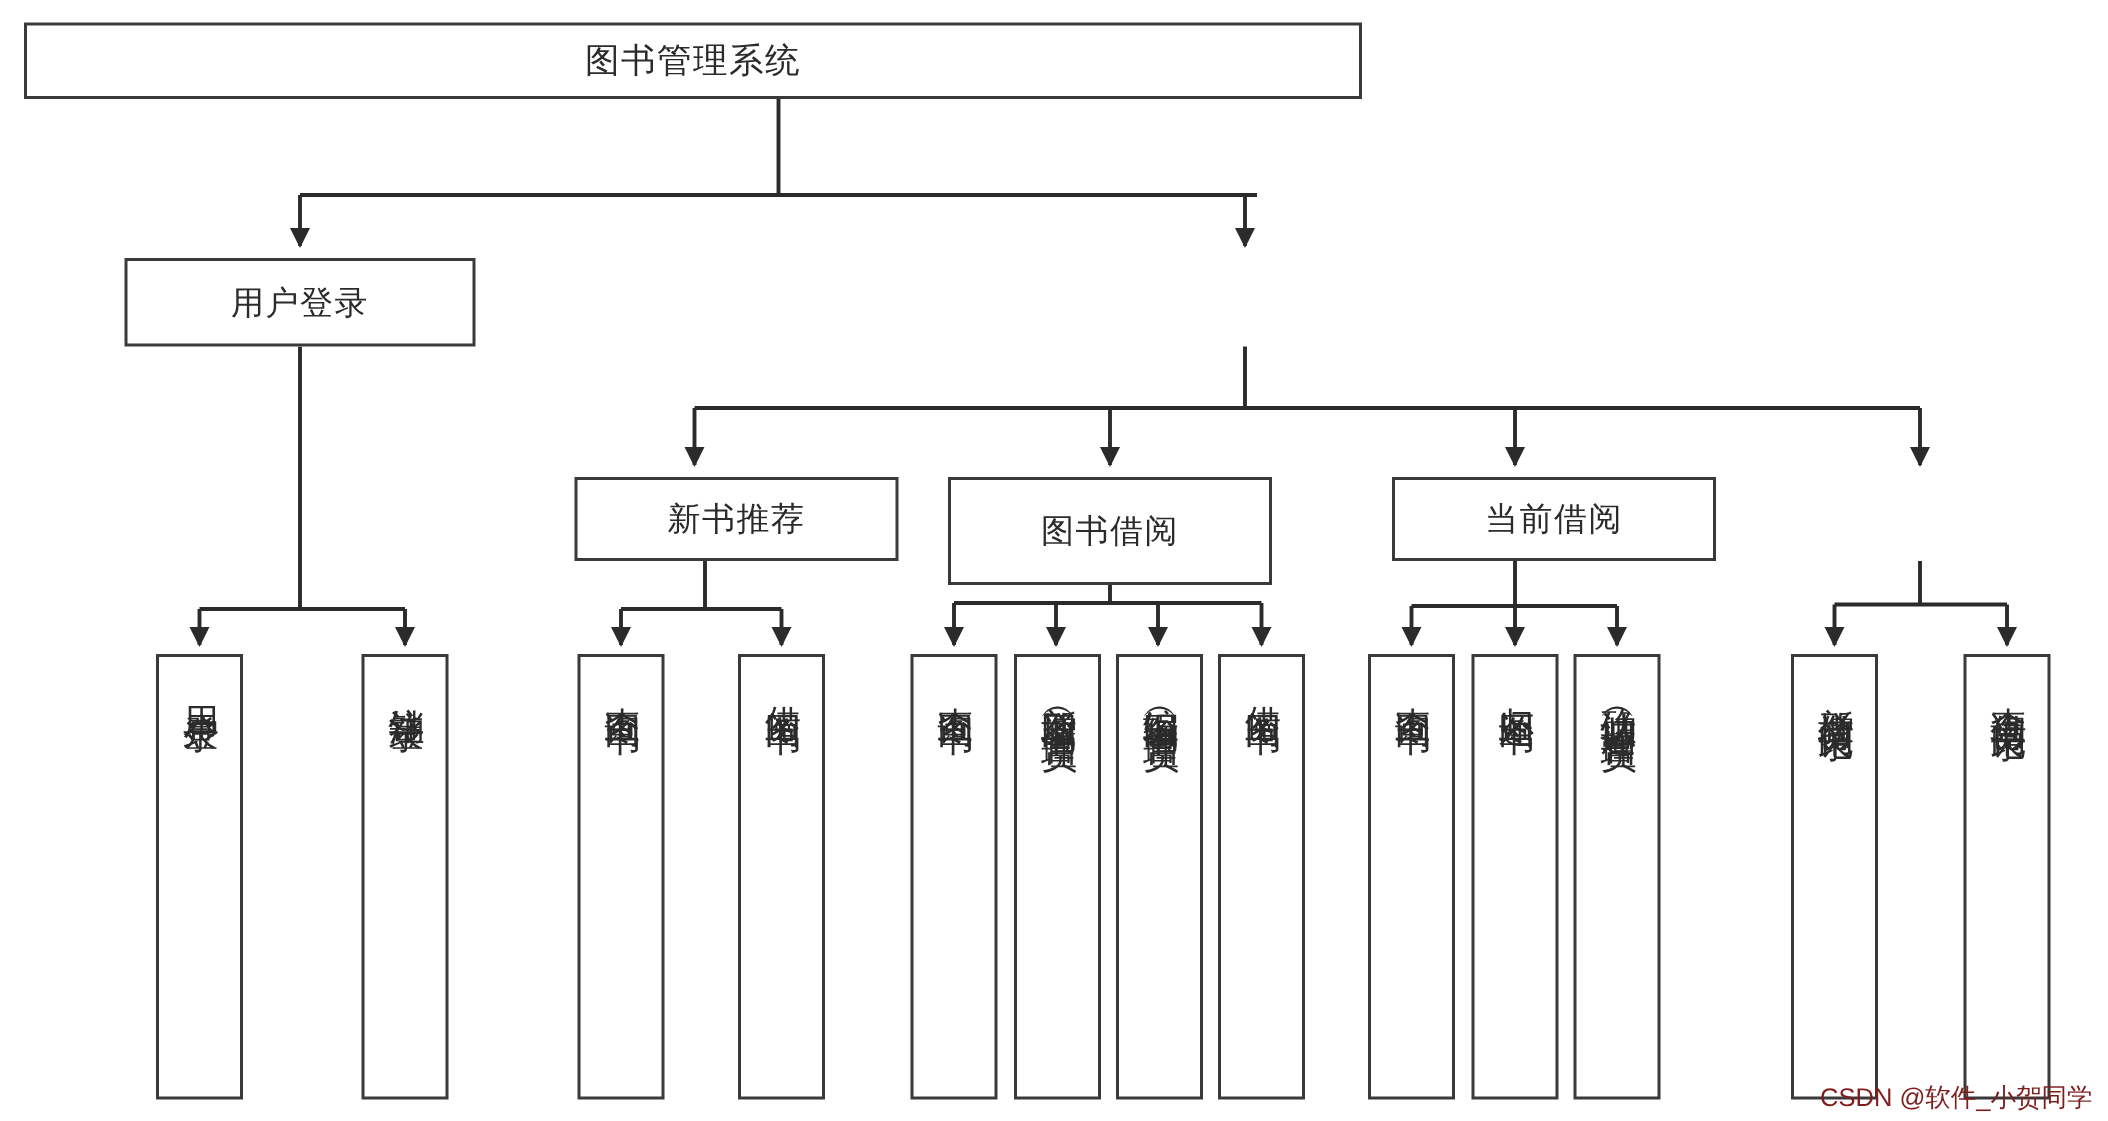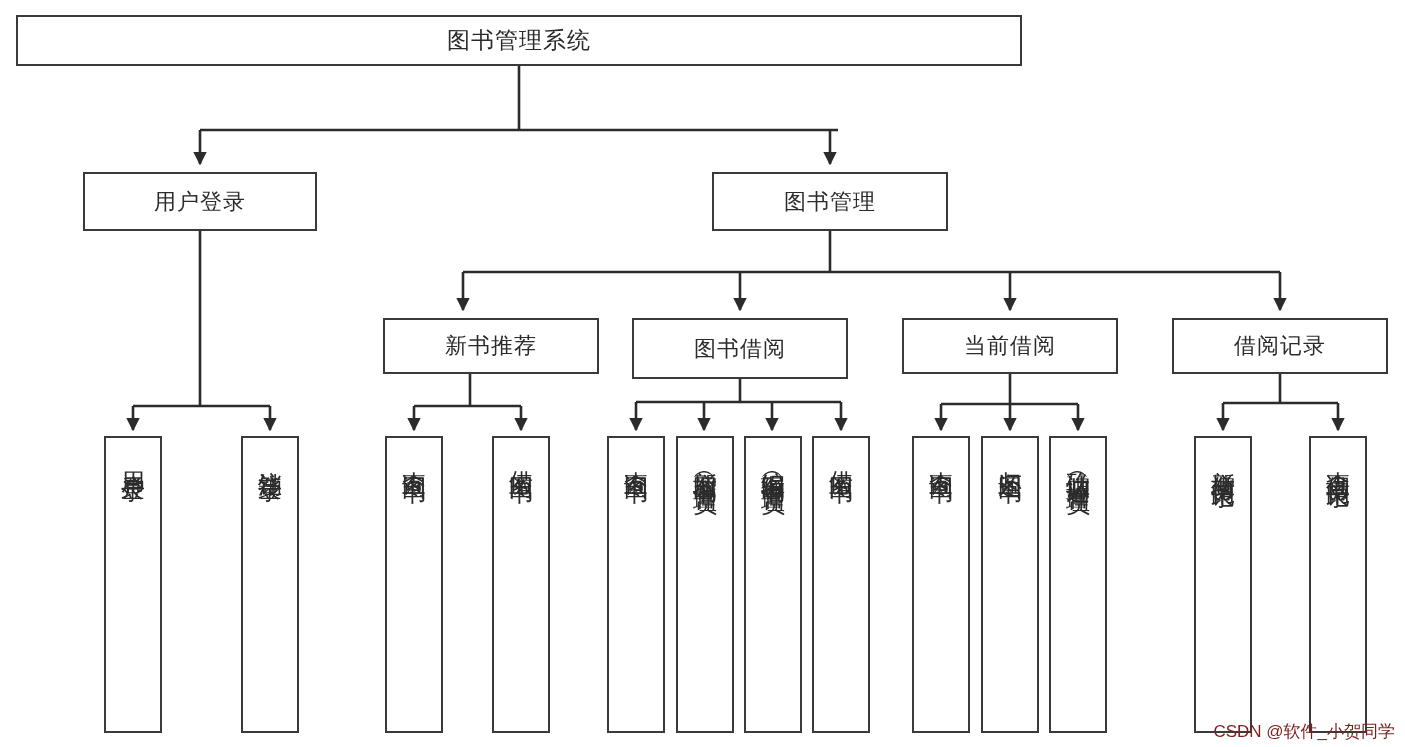--- a/index.html
+++ b/index.html
@@ -102,47 +102,41 @@
       <path d="M 1010 404 L 1010 430" marker-end="url(#arrow)"></path>
       <path d="M 1078 404 L 1078 430" marker-end="url(#arrow)"></path>
 
       <path d="M 1280 374 L 1280 403"></path>
       <path d="M 1223 403 L 1338 403"></path>
       <path d="M 1223 403 L 1223 430" marker-end="url(#arrow)"></path>
       <path d="M 1338 403 L 1338 430" marker-end="url(#arrow)"></path>
     </g>
   </svg>
 
-  <div class="node h-node root" style="left:16px;top:15px;width:1006px;height:51px;">
+  <div class="node h-node root" style="left:16px;top:15px;width:892px;height:51px;">
     <span class="lbl">图书管理系统</span>
   </div>
 
   <div class="node h-node" style="left:83px;top:172px;width:234px;height:59px;">
     <span class="lbl">用户登录</span>
   </div>
 
-  <div class="node h-node" style="left:712px;top:172px;width:236px;height:59px;">
-    <span class="lbl">图书管理</span>
-  </div>
 
   <div class="node h-node" style="left:362px;top:318px;width:216px;height:56px;margin-left:21px;">
     <span class="lbl">新书推荐</span>
   </div>
 
-  <div class="node h-node" style="left:632px;top:318px;width:216px;height:61px;justify-content:center;">
+  <div class="node h-node" style="left:632px;top:318px;width:216px;height:72px;justify-content:center;">
     <span class="lbl">图书借阅</span>
   </div>
 
-  <div class="node h-node" style="left:902px;top:318px;width:216px;height:56px;align-items:center;">
+  <div class="node h-node" style="left:928px;top:318px;width:216px;height:56px;align-items:center;">
     <span class="lbl">当前借阅</span>
   </div>
 
-  <div class="node h-node" style="left:1172px;top:318px;width:216px;height:56px;">
-    <span class="lbl">借阅记录</span>
-  </div>
 
   <div class="node v-node" style="left:104px;top:436px;width:58px;height:297px;">
     <span class="lbl">用户登录</span>
   </div>
 
   <div class="node v-node" style="left:241px;top:436px;width:58px;height:297px;">
     <span class="lbl">注销登录</span>
   </div>
 
   <div class="node v-node" style="left:385px;top:436px;width:58px;height:297px;">

